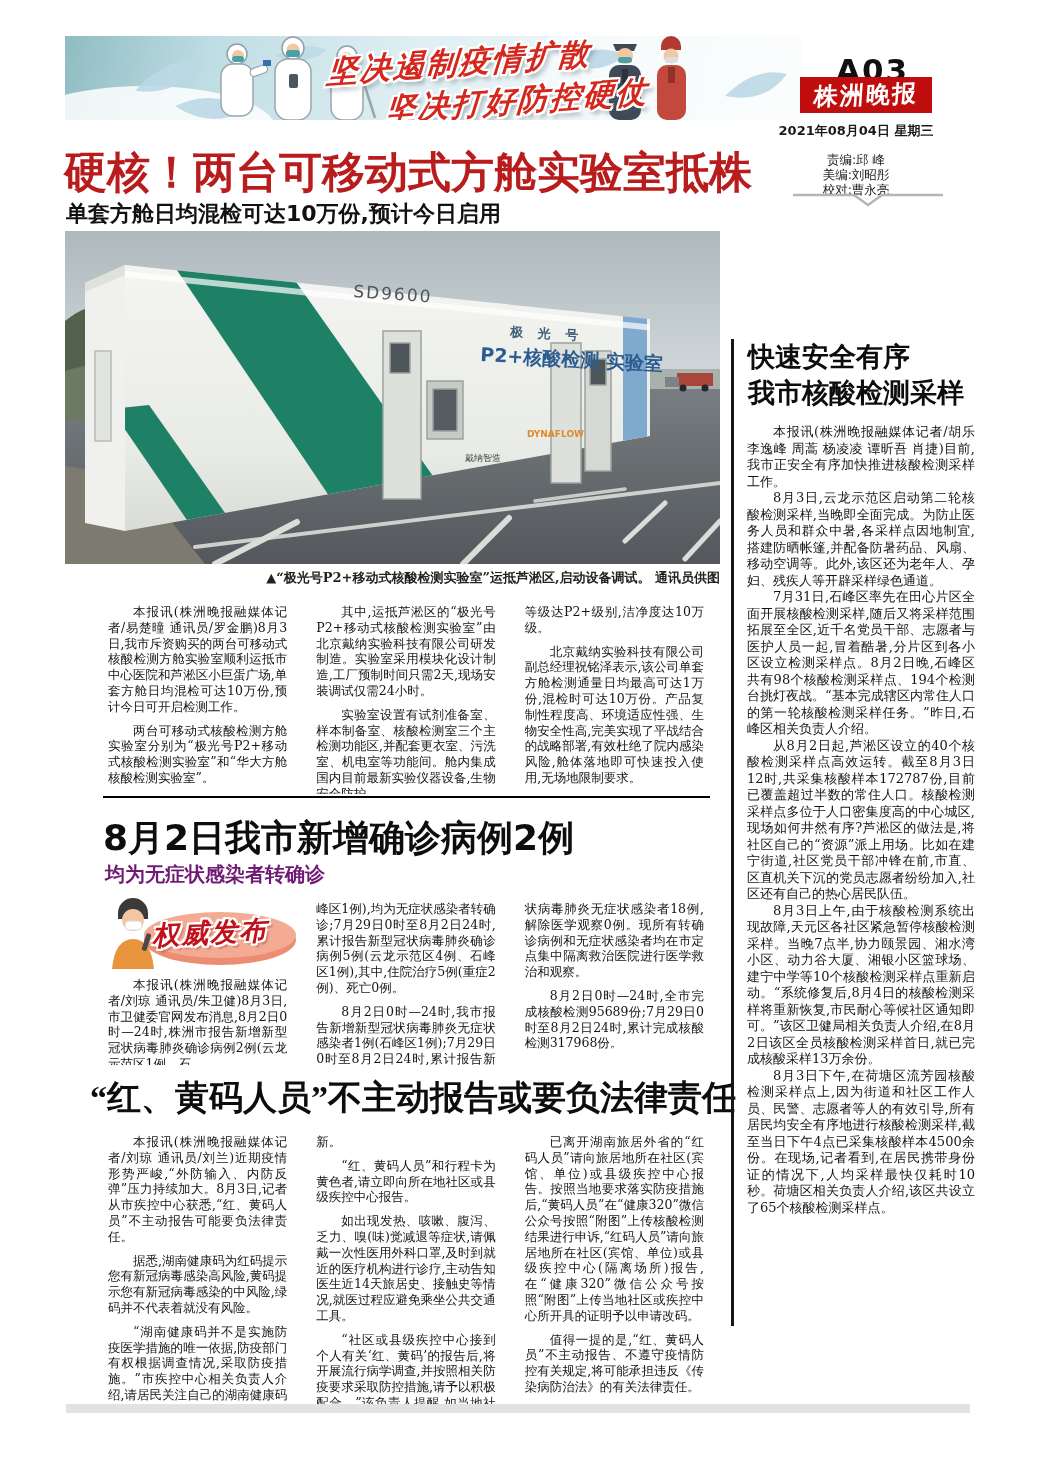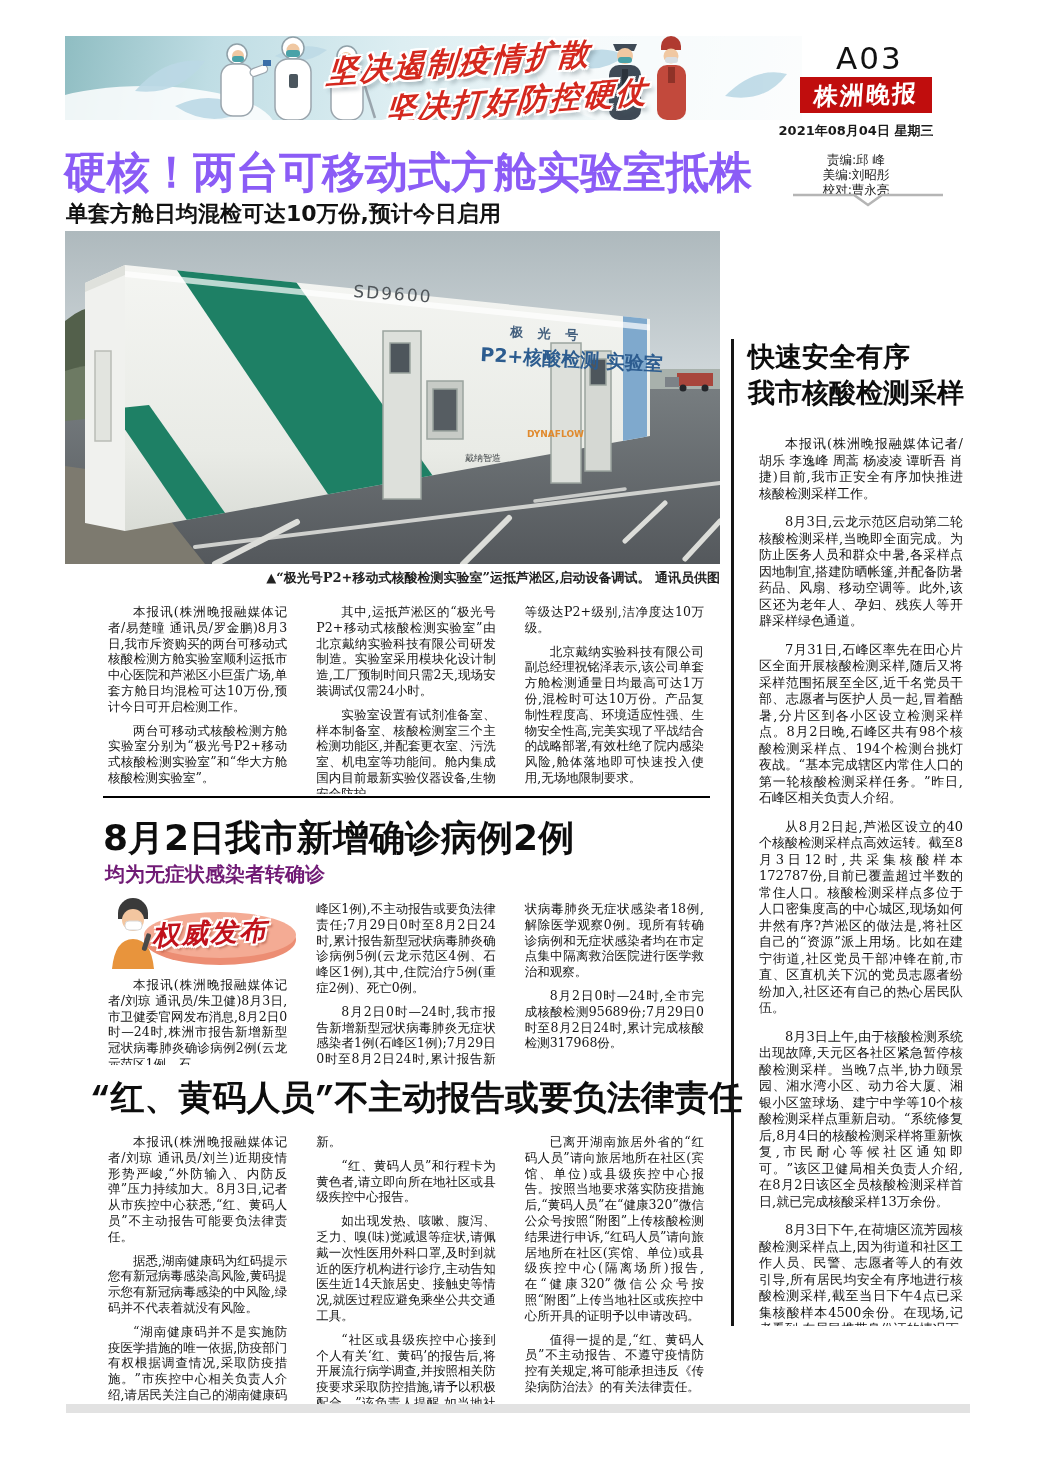--- a/index.html
+++ b/index.html
@@ -9,34 +9,34 @@
   .banner{position:absolute;left:65px;top:36px;width:737px;height:84px;overflow:hidden;
           background:linear-gradient(100deg,#8fbdc2 0%,#bfdde4 20%,#ddeef2 45%,#eef6f8 70%,#f8fbfc 100%);}
   .banner svg{position:absolute;left:0;top:0;}
   .slogan{position:absolute;font-family:"DejaVu Sans","Liberation Sans",sans-serif;
           font-weight:900;font-style:italic;font-size:31px;letter-spacing:2px;color:#d4281e;
           transform:rotate(-4deg) skewX(-8deg);white-space:nowrap;
           text-shadow:-2px -2px 0 #fff,2px -2px 0 #fff,-2px 2px 0 #fff,2px 2px 0 #fff,
                       0 -2px 0 #fff,0 2px 0 #fff,-2px 0 0 #fff,2px 0 0 #fff,4px 5px 4px rgba(70,90,100,.45);}
   .slogan.s1{left:262px;top:6px;}
   .slogan.s2{left:320px;top:44px;}
-  .pageno{position:absolute;left:836px;top:40px;width:110px;font-family:"DejaVu Sans","Liberation Sans",sans-serif;
-          font-weight:400;font-size:31px;letter-spacing:2px;color:#111;}
+  .pageno{position:absolute;left:836px;top:52px;width:110px;font-family:"DejaVu Sans","Liberation Sans",sans-serif;
+          font-weight:700;font-size:31px;letter-spacing:2px;color:#111;}
   .masthead{position:absolute;left:800px;top:77px;width:132px;height:36px;background:#c00d0d;
             display:flex;align-items:center;justify-content:center;}
   .masthead span{color:#fff;font-weight:bold;font-size:24px;letter-spacing:2px;
             transform:skewX(-6deg) rotate(-2deg);font-family:"DejaVu Serif","Liberation Serif",serif;}
   .dateline{position:absolute;left:772px;top:122px;width:168px;text-align:center;
             font-family:"DejaVu Sans","Liberation Sans",sans-serif;}
   .dateline .date{font-size:13px;font-weight:700;margin-bottom:12px;}
   .dateline .credit{font-size:12.5px;line-height:15px;}
   .chevron{position:absolute;left:792px;top:192px;}
   
   .headline-1{position:absolute;left:64px;top:144px;width:690px;font-family:"DejaVu Sans","Liberation Sans",sans-serif;
-              font-weight:900;font-size:43px;letter-spacing:0px;color:#8b5cf6;white-space:nowrap;}
+              font-weight:900;font-size:43px;letter-spacing:0px;color:#b91c1c;white-space:nowrap;}
   .subhead-1{position:absolute;left:66px;top:199px;font-family:"DejaVu Sans","Liberation Sans",sans-serif;
              font-weight:600;font-size:22px;color:#111;}
   .photo{position:absolute;left:65px;top:231px;width:655px;height:333px;overflow:hidden;background:#b9c2c5;}
   .caption{position:absolute;left:65px;top:569px;width:655px;text-align:right;
            font-size:13px;font-weight:700;color:#222;}
   .cols{position:absolute;display:flex;gap:13px;overflow:hidden;}
   .cols .col{flex:1;min-width:0;}
   .body-text{font-size:12.5px;line-height:15.8px;text-align:justify;color:#141414;}
   .body-text p{margin:8px;text-indent:2em;}
   .body-text p.noindent{text-indent:0;}
@@ -48,30 +48,30 @@
   .subhead-2{position:absolute;left:105px;top:861px;font-family:"DejaVu Sans","Liberation Sans",sans-serif;
              font-weight:600;font-size:20px;color:#701a75;}
   .a2-body{left:100px;top:893px;width:612px;height:172px;}
   .badge{position:relative;width:197px;height:76px;margin-bottom:5px;}
   .badge-text{position:absolute;left:52px;top:22px;font-family:"DejaVu Sans","Liberation Sans",sans-serif;
               font-weight:900;font-style:italic;font-size:27px;letter-spacing:2px;color:#c1121c;
               transform:rotate(-3deg);white-space:nowrap;
               text-shadow:-2px -2px 0 #fff,2px -2px 0 #fff,-2px 2px 0 #fff,2px 2px 0 #fff,
                           0 2px 0 #fff,0 -2px 0 #fff,3px 4px 2px rgba(150,60,40,.45);}
   
-  .headline-3{position:absolute;left:90px;top:1075px;font-family:Liberation Mono, monospace;
+  .headline-3{position:absolute;left:90px;top:1075px;font-family:Liberation Serif, serif;
               font-weight:900;font-size:34px;color:#0d0d0d;white-space:nowrap;}
   .a3-body{left:100px;top:1126px;width:612px;height:278px;}
   
   .side-rule{position:absolute;left:731px;top:339px;width:3px;height:987px;background:#161616;}
   .side-head{position:absolute;left:748px;top:339px;width:230px;font-family:"DejaVu Sans","Liberation Sans",sans-serif;
              font-weight:900;font-size:27px;line-height:36px;color:#0d0d0d;}
   .side-body{position:absolute;left:747px;top:424px;width:228px;height:902px;overflow:hidden;
              font-size:13px;line-height:16.5px;text-align:justify;color:#141414;}
-  .side-body p{margin:12px;text-indent:2em;}
+  .side-body p{margin:0;text-indent:2em;}
   .bottom-bar{position:absolute;left:66px;top:1404px;width:904px;height:9px;background:#e2e2e2;}
 </style>
 </head>
 <body>
 
 <div class="page">
 
   <div class="banner">
     <svg width="737" height="84" viewBox="0 0 737 84">
       <ellipse cx="80" cy="92" rx="130" ry="42" fill="#ffffff" opacity="0.85"></ellipse>
@@ -255,21 +255,21 @@
             <rect x="44" y="40" width="5" height="18" rx="2" fill="#4a4a4a" transform="rotate(18 46 49)"></rect>
           </g>
         </svg>
         <div class="badge-text">权威发布</div>
       </div>
       <div class="body-text">
           <p>本报讯(株洲晚报融媒体记者/刘琼 通讯员/朱卫健)8月3日,市卫健委官网发布消息,8月2日0时—24时,株洲市报告新增新型冠状病毒肺炎确诊病例2例(云龙示范区1例、石</p>
         </div>
     </div>
     <div class="col body-text">
-        <p class="noindent">峰区1例),不主动报告或要负法律责任;7月29日0时至8月2日24时,累计报告新型冠状病毒肺炎确诊病例5例(云龙示范区4例、石峰区1例),其中,住院治疗5例(重症2例)、死亡0例。</p>
+        <p class="noindent">峰区1例),均为无症状感染者转确诊;7月29日0时至8月2日24时,累计报告新型冠状病毒肺炎确诊病例5例(云龙示范区4例、石峰区1例),其中,住院治疗5例(重症2例)、死亡0例。</p>
         <p>8月2日0时—24时,我市报告新增新型冠状病毒肺炎无症状感染者1例(石峰区1例);7月29日0时至8月2日24时,累计报告新型冠</p>
       </div>
     <div class="col body-text">
         <p class="noindent">状病毒肺炎无症状感染者18例,解除医学观察0例。现所有转确诊病例和无症状感染者均在市定点集中隔离救治医院进行医学救治和观察。</p>
         <p>8月2日0时—24时,全市完成核酸检测95689份;7月29日0时至8月2日24时,累计完成核酸检测317968份。</p>
       </div>
   </div>
 
   <div class="headline-3">“红、黄码人员”不主动报告或要负法律责任</div>
   <div class="cols a3-body">

